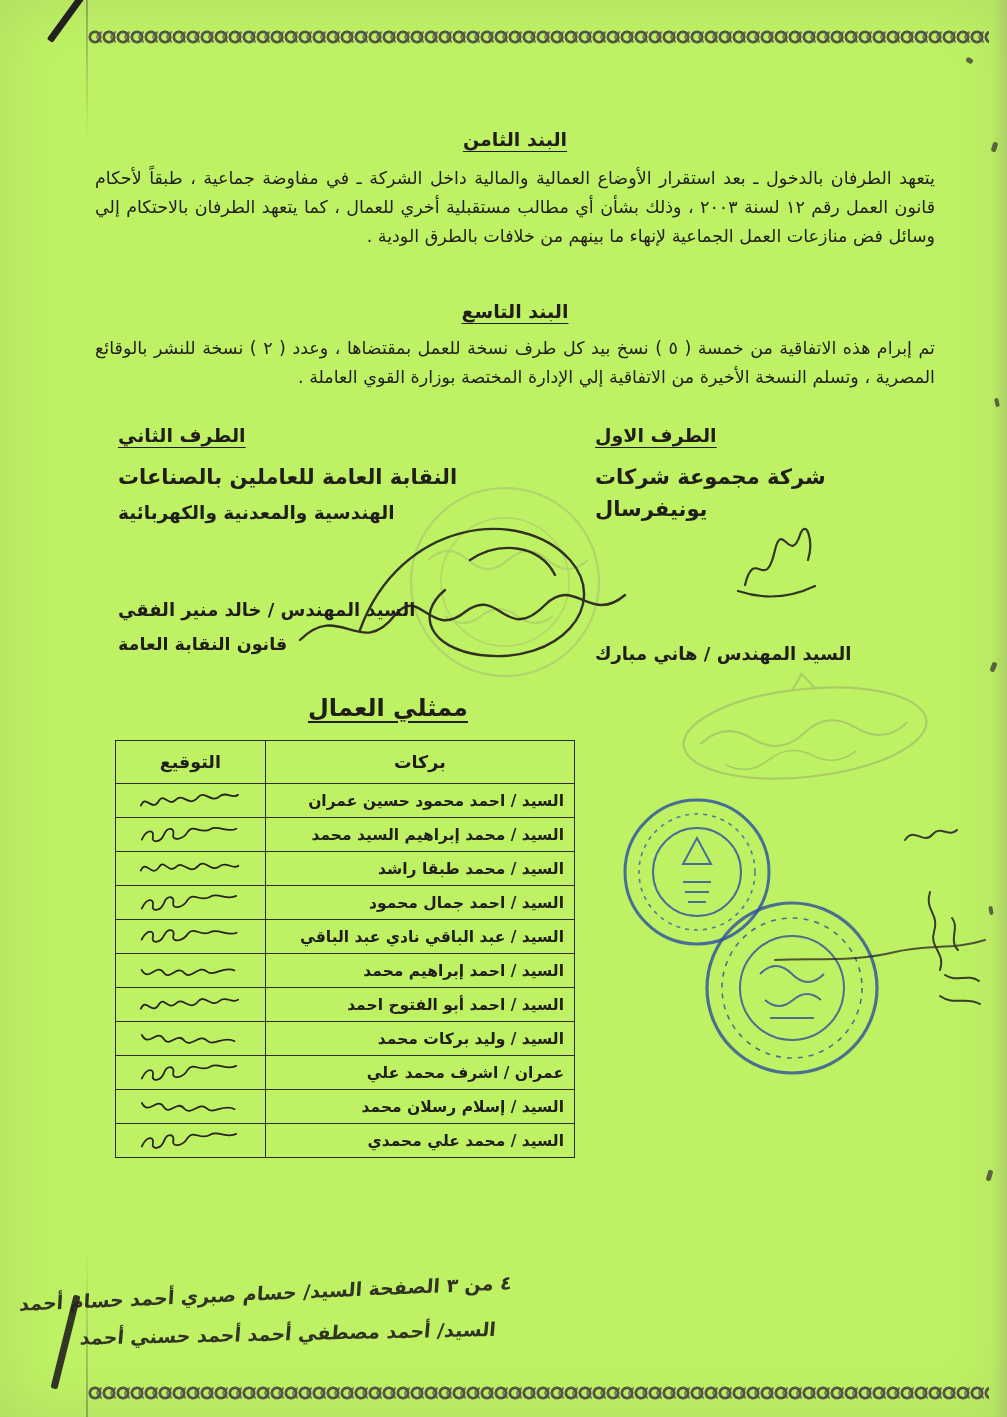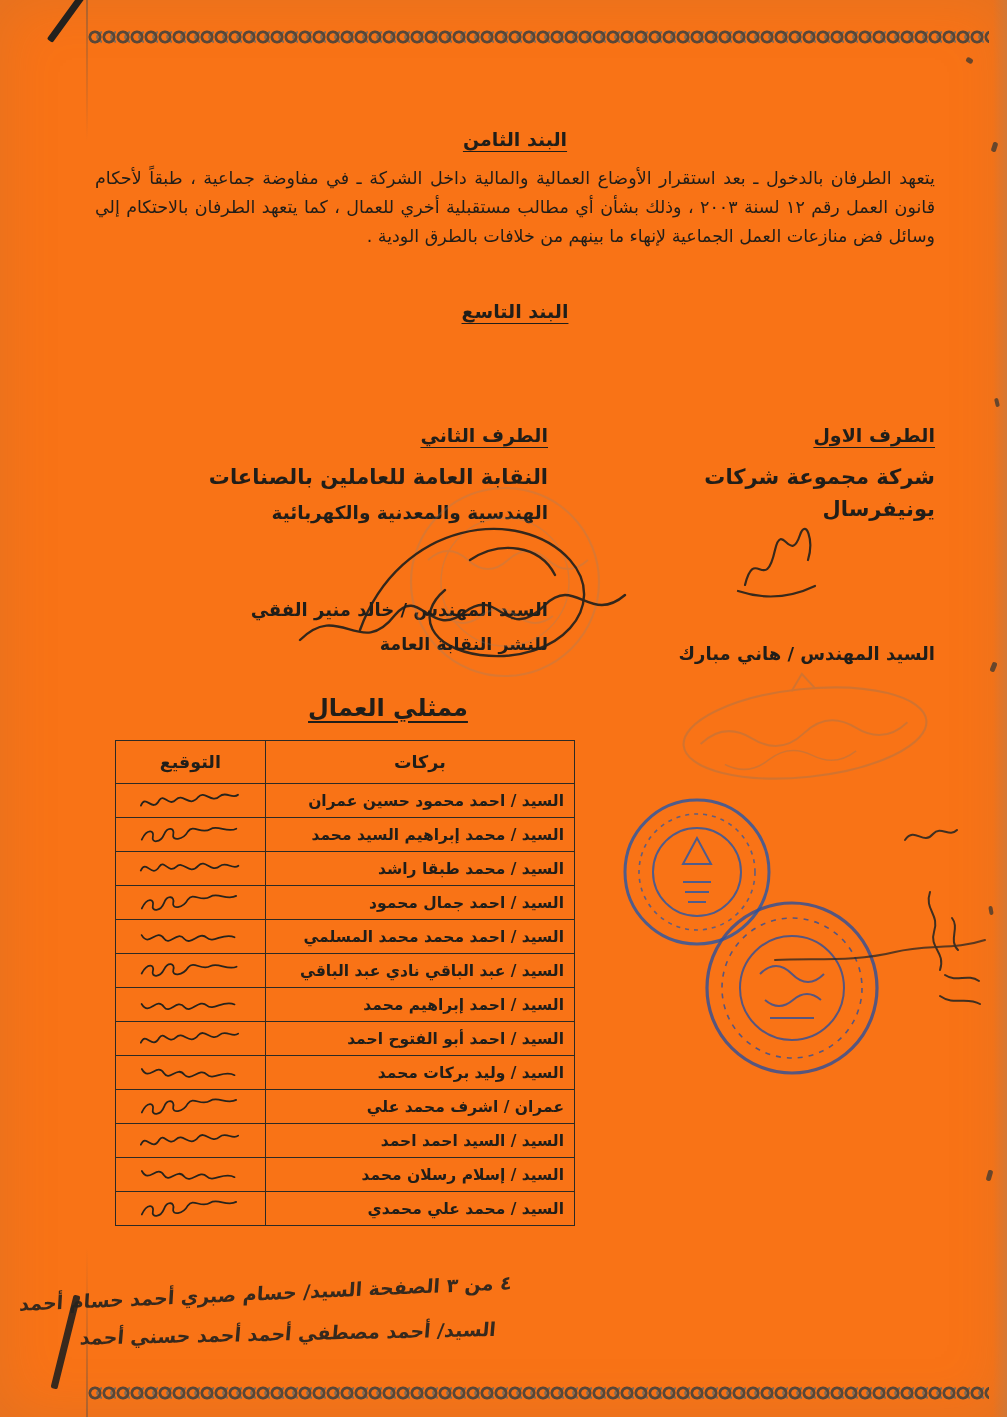--- a/index.html
+++ b/index.html
@@ -1,18 +1,18 @@
 <!DOCTYPE html>
 <html lang="ar" dir="rtl"><head>
 <meta charset="utf-8">
 <style>
   html,body{margin:0;padding:0;background:#e8e5de;}
   .page{
     position:relative;width:1007px;height:1417px;margin:0 auto;
-    background:#f97316;overflow:hidden;direction:rtl;
+    background:#bef264;overflow:hidden;direction:rtl;
     font-family:"DejaVu Sans",sans-serif;color:#211e19;
     box-shadow:inset 0 0 60px rgba(120,110,90,.18);
   }
   
   .ornament{
     position:absolute;left:88px;right:18px;height:22px;opacity:.88;
     background-image:
       radial-gradient(circle at 7px 11px, rgba(0,0,0,0) 3.4px, #45423c 4px, #45423c 6.2px, rgba(0,0,0,0) 6.8px),
       radial-gradient(circle at 14px 11px, rgba(0,0,0,0) 3.2px, #716d64 3.8px, #716d64 5.4px, rgba(0,0,0,0) 6px);
     background-size:14px 22px;
@@ -31,21 +31,21 @@
   
   .heading{position:absolute;left:95px;right:72px;text-align:center;font-size:19px;
     font-weight:bold;text-decoration:underline;text-underline-offset:5px;}
   .h8{top:128px;}
   .h9{top:300px;}
   .para{position:absolute;left:95px;right:72px;margin:0;font-size:17.5px;
     line-height:1.66;text-align:justify;text-align-last:right;}
   .p8{top:164px;}
   .p9{top:334px;}
   
-  .party{position:absolute;text-align:right;}
+  .party{position:absolute;text-align:left;}
   .party-first{top:424px;right:72px;width:340px;}
   .party-second{top:424px;left:118px;width:430px;}
   .party-title{font-size:19px;font-weight:bold;text-decoration:underline;text-underline-offset:5px;}
   .party-org{font-size:21px;font-weight:bold;margin-top:16px;line-height:1.5;}
   .party-org2{font-size:18.5px;font-weight:bold;margin-top:8px;}
   .party-first .party-signatory{margin-top:118px;}
   .party-second .party-signatory{margin-top:76px;}
   .party-signatory{font-size:18px;font-weight:bold;}
   .party-role{font-size:17.5px;font-weight:bold;margin-top:14px;}
   
@@ -86,33 +86,34 @@
   <div class="mark" style="left:995px;top:398px;width:4px;height:9px;transform:rotate(-14deg);"></div>
   <div class="mark" style="left:991px;top:662px;width:5px;height:10px;transform:rotate(22deg);"></div>
   <div class="mark" style="left:989px;top:906px;width:4px;height:9px;transform:rotate(-10deg);"></div>
   <div class="mark" style="left:987px;top:1170px;width:5px;height:11px;transform:rotate(16deg);"></div>
   <div class="mark" style="left:966px;top:58px;width:7px;height:5px;transform:rotate(30deg);"></div>
 
   <div class="heading h8">البند الثامن</div>
   <p class="para p8">يتعهد الطرفان بالدخول ـ بعد استقرار الأوضاع العمالية والمالية داخل الشركة ـ في مفاوضة جماعية ، طبقاً لأحكام قانون العمل رقم ١٢ لسنة ٢٠٠٣ ، وذلك بشأن أي مطالب مستقبلية أخري للعمال ، كما يتعهد الطرفان بالاحتكام إلي وسائل فض منازعات العمل الجماعية لإنهاء ما بينهم من خلافات بالطرق الودية .</p>
 
   <div class="heading h9">البند التاسع</div>
+  <p class="para p9">تم إبرام هذه الاتفاقية من خمسة ( ٥ ) نسخ بيد كل طرف نسخة للعمل بمقتضاها ، وعدد ( ٢ ) نسخة للنشر بالوقائع المصرية ، وتسلم النسخة الأخيرة من الاتفاقية إلي الإدارة المختصة بوزارة القوي العاملة .</p>
 
   <div class="party party-first">
     <div class="party-title">الطرف الاول</div>
     <div class="party-org">شركة مجموعة شركات يونيفرسال</div>
     <div class="party-signatory">السيد المهندس / هاني مبارك</div>
   </div>
 
   <div class="party party-second">
     <div class="party-title">الطرف الثاني</div>
     <div class="party-org">النقابة العامة للعاملين بالصناعات</div>
     <div class="party-org2">الهندسية والمعدنية والكهربائية</div>
     <div class="party-signatory">السيد المهندس / خالد منير الفقي</div>
-    <div class="party-role">للنشر النقابة العامة</div>
+    <div class="party-role">قانون النقابة العامة</div>
   </div>
 
   <div class="reps-title">ممثلي العمال</div>
 
   <table class="reps">
     <thead>
       <tr>
         <th class="col-name">بركات</th>
         <th class="col-sig">التوقيع</th>
       </tr>
@@ -144,28 +145,20 @@
         </tr>
       <tr>
           <td class="name">السيد / احمد جمال محمود</td>
           <td class="sig">
             <svg class="cellsig r1" viewBox="0 0 112 28">
               <use href="#sq3"></use>
             </svg>
           </td>
         </tr>
       <tr>
-          <td class="name">السيد / احمد محمد محمد المسلمي</td>
-          <td class="sig">
-            <svg class="cellsig r3" viewBox="0 0 112 28">
-              <use href="#sq2"></use>
-            </svg>
-          </td>
-        </tr>
-      <tr>
           <td class="name">السيد / عبد الباقي نادي عبد الباقي</td>
           <td class="sig">
             <svg class="cellsig r2" viewBox="0 0 112 28">
               <use href="#sq3"></use>
             </svg>
           </td>
         </tr>
       <tr>
           <td class="name">السيد / احمد إبراهيم محمد</td>
           <td class="sig">
@@ -188,28 +181,20 @@
             <svg class="cellsig r2" viewBox="0 0 112 28">
               <use href="#sq2"></use>
             </svg>
           </td>
         </tr>
       <tr>
           <td class="name">عمران / اشرف محمد علي</td>
           <td class="sig">
             <svg class="cellsig r1" viewBox="0 0 112 28">
               <use href="#sq3"></use>
-            </svg>
-          </td>
-        </tr>
-      <tr>
-          <td class="name">السيد / السيد احمد احمد</td>
-          <td class="sig">
-            <svg class="cellsig r3" viewBox="0 0 112 28">
-              <use href="#sq1"></use>
             </svg>
           </td>
         </tr>
       <tr>
           <td class="name">السيد / إسلام رسلان محمد</td>
           <td class="sig">
             <svg class="cellsig r2" viewBox="0 0 112 28">
               <use href="#sq2"></use>
             </svg>
           </td>

